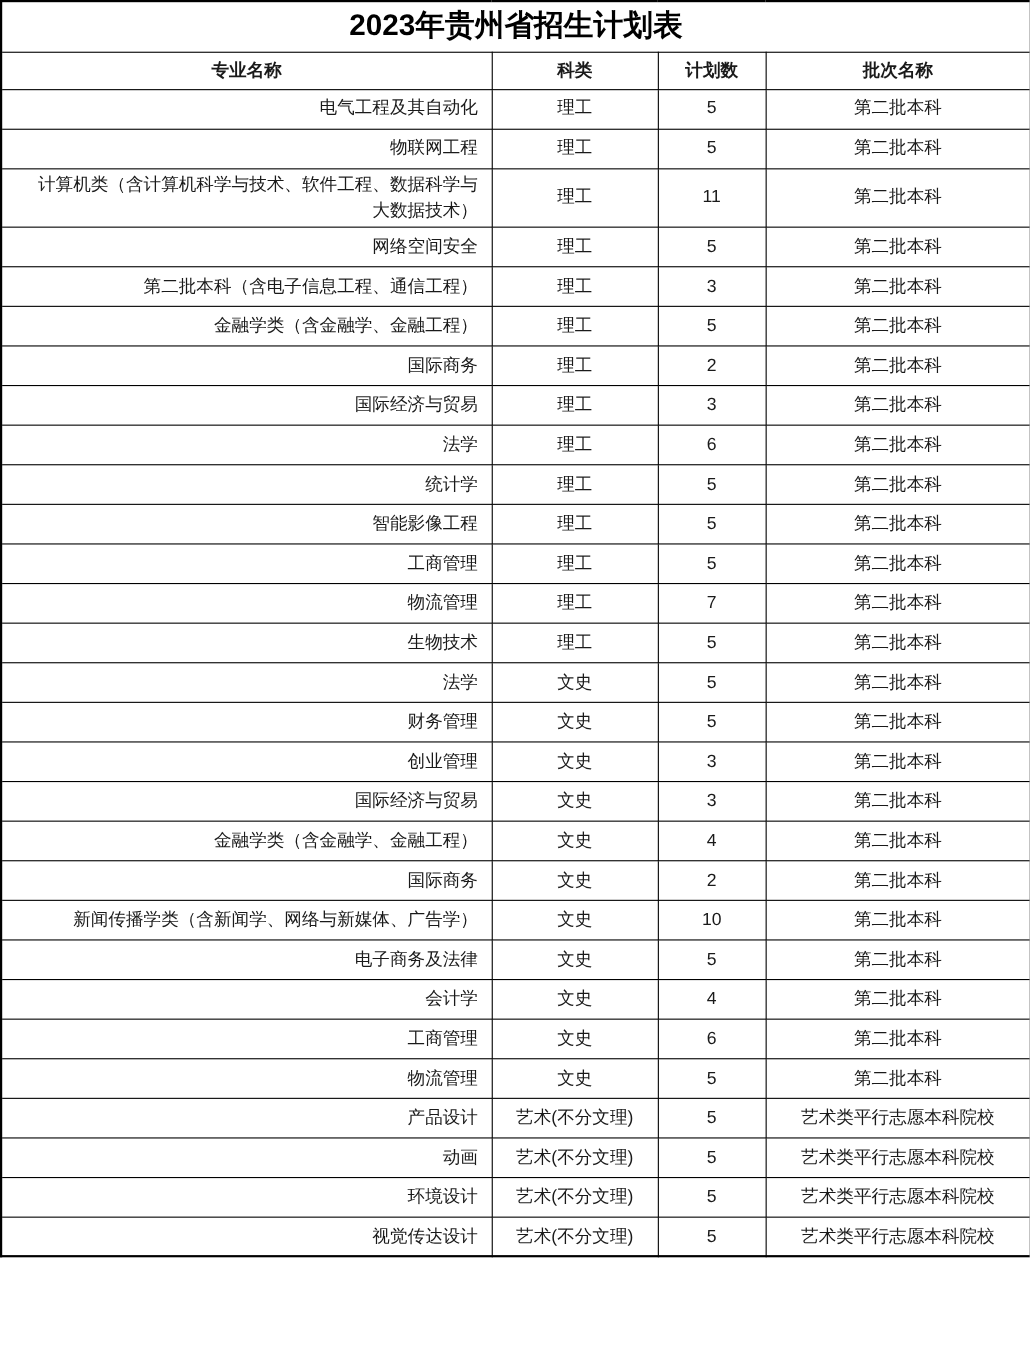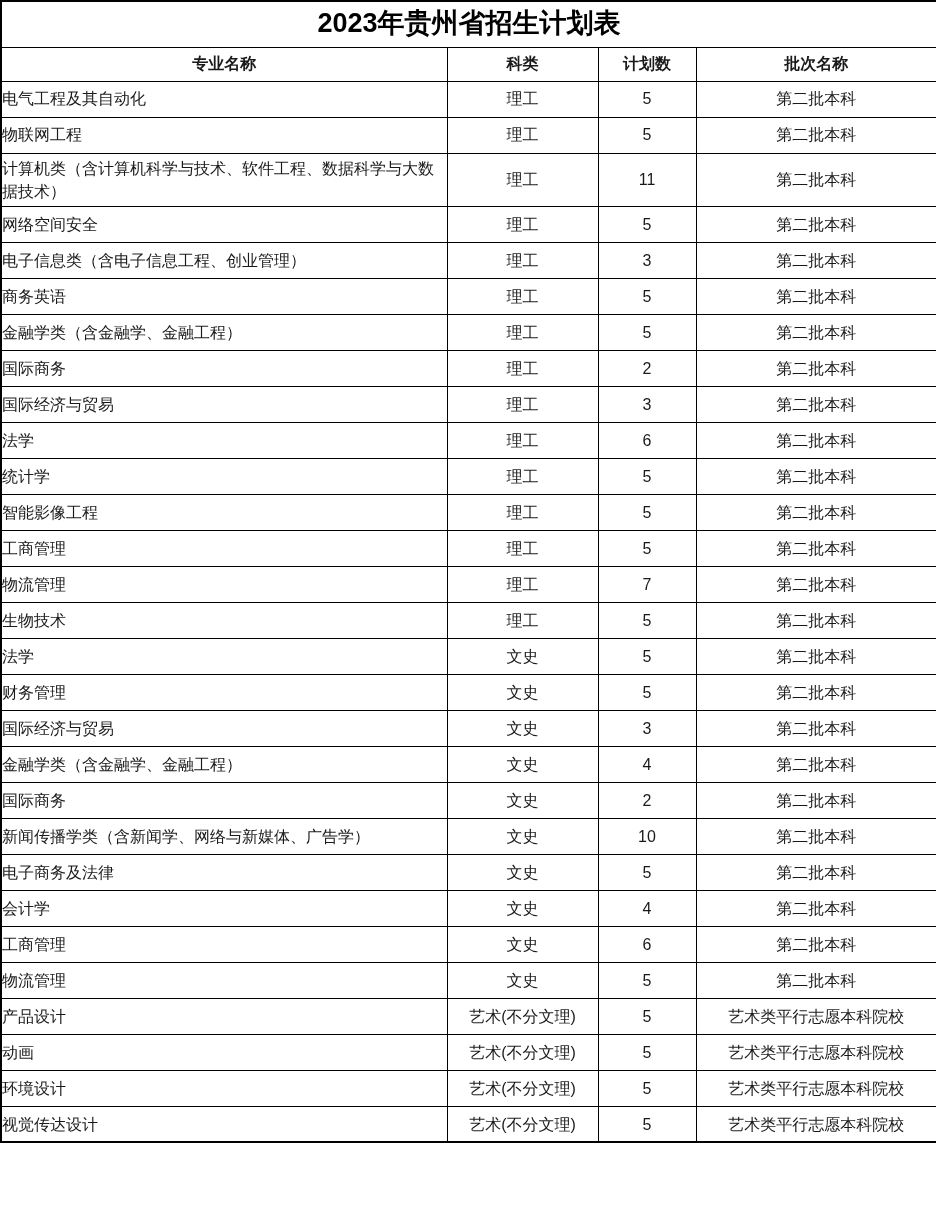--- a/index.html
+++ b/index.html
@@ -49,22 +49,22 @@
     color: #1a1a1a;
     padding: 2px 4px;
   }
   tbody td {
     height: 36px;
     font-size: 16px;
     line-height: 1.45;
     padding: 3px 6px;
   }
   tbody td.cell-major {
-    text-align: left;
-    padding-left: 0;
+    text-align: right;
+    padding-left: 24px;
     padding-right: 12px;
     margin-top: 12px;
   }
   tbody td.cell-category,
   tbody td.cell-count,
   tbody td.cell-batch {
     text-align: center;
   }
 </style>
 </head>
@@ -109,29 +109,23 @@
           <td class="cell-count">11</td>
           <td class="cell-batch">第二批本科</td>
         </tr>
         <tr>
           <td class="cell-major">网络空间安全</td>
           <td class="cell-category">理工</td>
           <td class="cell-count">5</td>
           <td class="cell-batch">第二批本科</td>
         </tr>
         <tr>
-          <td class="cell-major">电子信息类（含电子信息工程、创业管理）</td>
-          <td class="cell-category">理工</td>
-          <td class="cell-count">3</td>
-          <td class="cell-batch">第二批本科</td>
-        </tr>
-        <tr>
-          <td class="cell-major">商务英语</td>
-          <td class="cell-category">理工</td>
-          <td class="cell-count">5</td>
+          <td class="cell-major">第二批本科（含电子信息工程、通信工程）</td>
+          <td class="cell-category">理工</td>
+          <td class="cell-count">3</td>
           <td class="cell-batch">第二批本科</td>
         </tr>
         <tr>
           <td class="cell-major">金融学类（含金融学、金融工程）</td>
           <td class="cell-category">理工</td>
           <td class="cell-count">5</td>
           <td class="cell-batch">第二批本科</td>
         </tr>
         <tr>
           <td class="cell-major">国际商务</td>
@@ -184,20 +178,26 @@
         <tr>
           <td class="cell-major">法学</td>
           <td class="cell-category">文史</td>
           <td class="cell-count">5</td>
           <td class="cell-batch">第二批本科</td>
         </tr>
         <tr>
           <td class="cell-major">财务管理</td>
           <td class="cell-category">文史</td>
           <td class="cell-count">5</td>
+          <td class="cell-batch">第二批本科</td>
+        </tr>
+        <tr>
+          <td class="cell-major">创业管理</td>
+          <td class="cell-category">文史</td>
+          <td class="cell-count">3</td>
           <td class="cell-batch">第二批本科</td>
         </tr>
         <tr>
           <td class="cell-major">国际经济与贸易</td>
           <td class="cell-category">文史</td>
           <td class="cell-count">3</td>
           <td class="cell-batch">第二批本科</td>
         </tr>
         <tr>
           <td class="cell-major">金融学类（含金融学、金融工程）</td>

